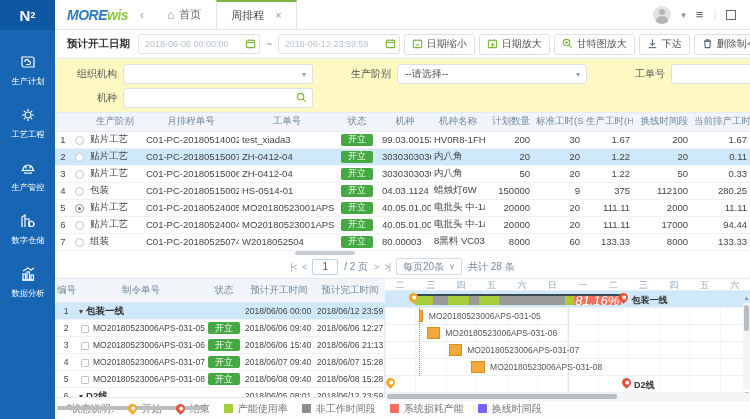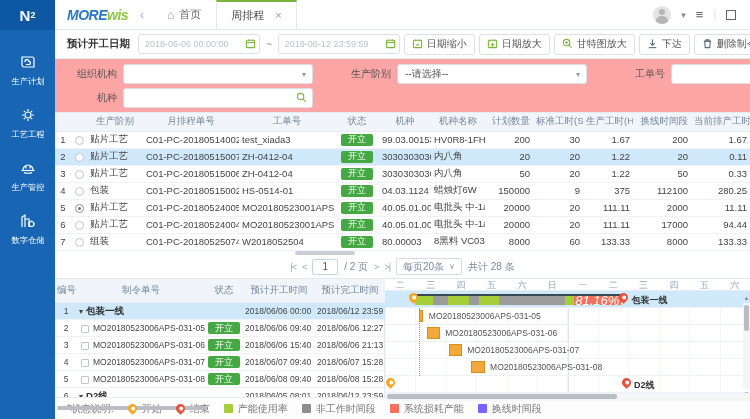--- a/index.html
+++ b/index.html
@@ -42,21 +42,21 @@
   .date-label { font-weight:bold; font-size:10.5px; color:#333; margin-right:4px; white-space:nowrap; }
   .date-box { position:relative; }
   .date-box input { width:122px; height:20px; border:1px solid #dcdfe6; border-radius:3px; padding:0 18px 0 6px; font-size:9px; color:#b9c2cc; font-family:inherit; }
   .cal-mini { position:absolute; right:4px; top:4px; }
   .tilde { color:#999; margin:0 2px; }
   .tb-buttons { margin-left:auto; display:flex; gap:4px; }
   .tb-btn { height:21px; display:flex; align-items:center; gap:4px; padding:0 7px; border:1px solid #dcdfe6; border-radius:3px; background:#fff; font-size:10px; color:#555; cursor:pointer; white-space:nowrap; }
   .tb-btn svg { flex-shrink:0; }
 
   
-  .filters { border:1px solid #e4ecf3; border-left:none; border-right:none; background:#fca5a5; padding:5px 10px 4px; flex-shrink:0; }
+  .filters { border:1px solid #e4ecf3; border-left:none; border-right:none; background:#fef9c3; padding:5px 10px 4px; flex-shrink:0; }
   .f-row { display:flex; align-items:center; margin-bottom:4px; }
   .f-row:last-child { margin-bottom:0; }
   .f-lbl { width:52px; text-align:right; color:#555; margin-right:6px; white-space:nowrap; }
   .f-sel, .f-inp { position:relative; width:190px; height:20px; border:1px solid #dcdfe6; border-radius:3px; background:#fff; display:flex; align-items:center; padding:0 18px 0 7px; color:#555; cursor:pointer; }
   .f-sel .arr { position:absolute; right:6px; color:#999; font-size:8px; }
   .f-inp input { border:none; outline:none; width:100%; font-family:inherit; font-size:10px; }
   .f-inp .mag { position:absolute; right:5px; top:3px; }
   .f-group { display:flex; align-items:center; margin-right:26px; }
 
   
@@ -173,20 +173,32 @@
       </div>
       <div class="side-item">
         <span>
             <svg width="18" height="18" viewBox="0 0 18 18" fill="none" stroke="#fff" stroke-width="1.2">
               <path d="M3 15V5l3-2v12M6 15V7h4v8"></path>
               <circle cx="12.5" cy="12" r="2.5"></circle>
               <path d="M12.5 8.5v1M12.5 14v1M9.5 12h1M14.5 12h1"></path>
             </svg>
           </span>
         <span class="lbl">数字仓储</span>
+      </div>
+      <div class="side-item">
+        <span>
+            <svg width="18" height="18" viewBox="0 0 18 18" fill="none" stroke="#fff" stroke-width="1.2">
+              <path d="M3 15h12"></path>
+              <rect x="4" y="9" width="2.5" height="6"></rect>
+              <rect x="8" y="7" width="2.5" height="8"></rect>
+              <rect x="12" y="10" width="2.5" height="5"></rect>
+              <path d="M4 6l5-3 3 2 3-2"></path>
+            </svg>
+          </span>
+        <span class="lbl">数据分析</span>
       </div>
     </div>
   </div>
 
   <div class="main">
 
     <div class="topbar">
       <span class="brand"><span class="b1">MORE</span><span class="b2">wis</span></span>
       <span class="tab-back">‹</span>
       <div class="tab">

